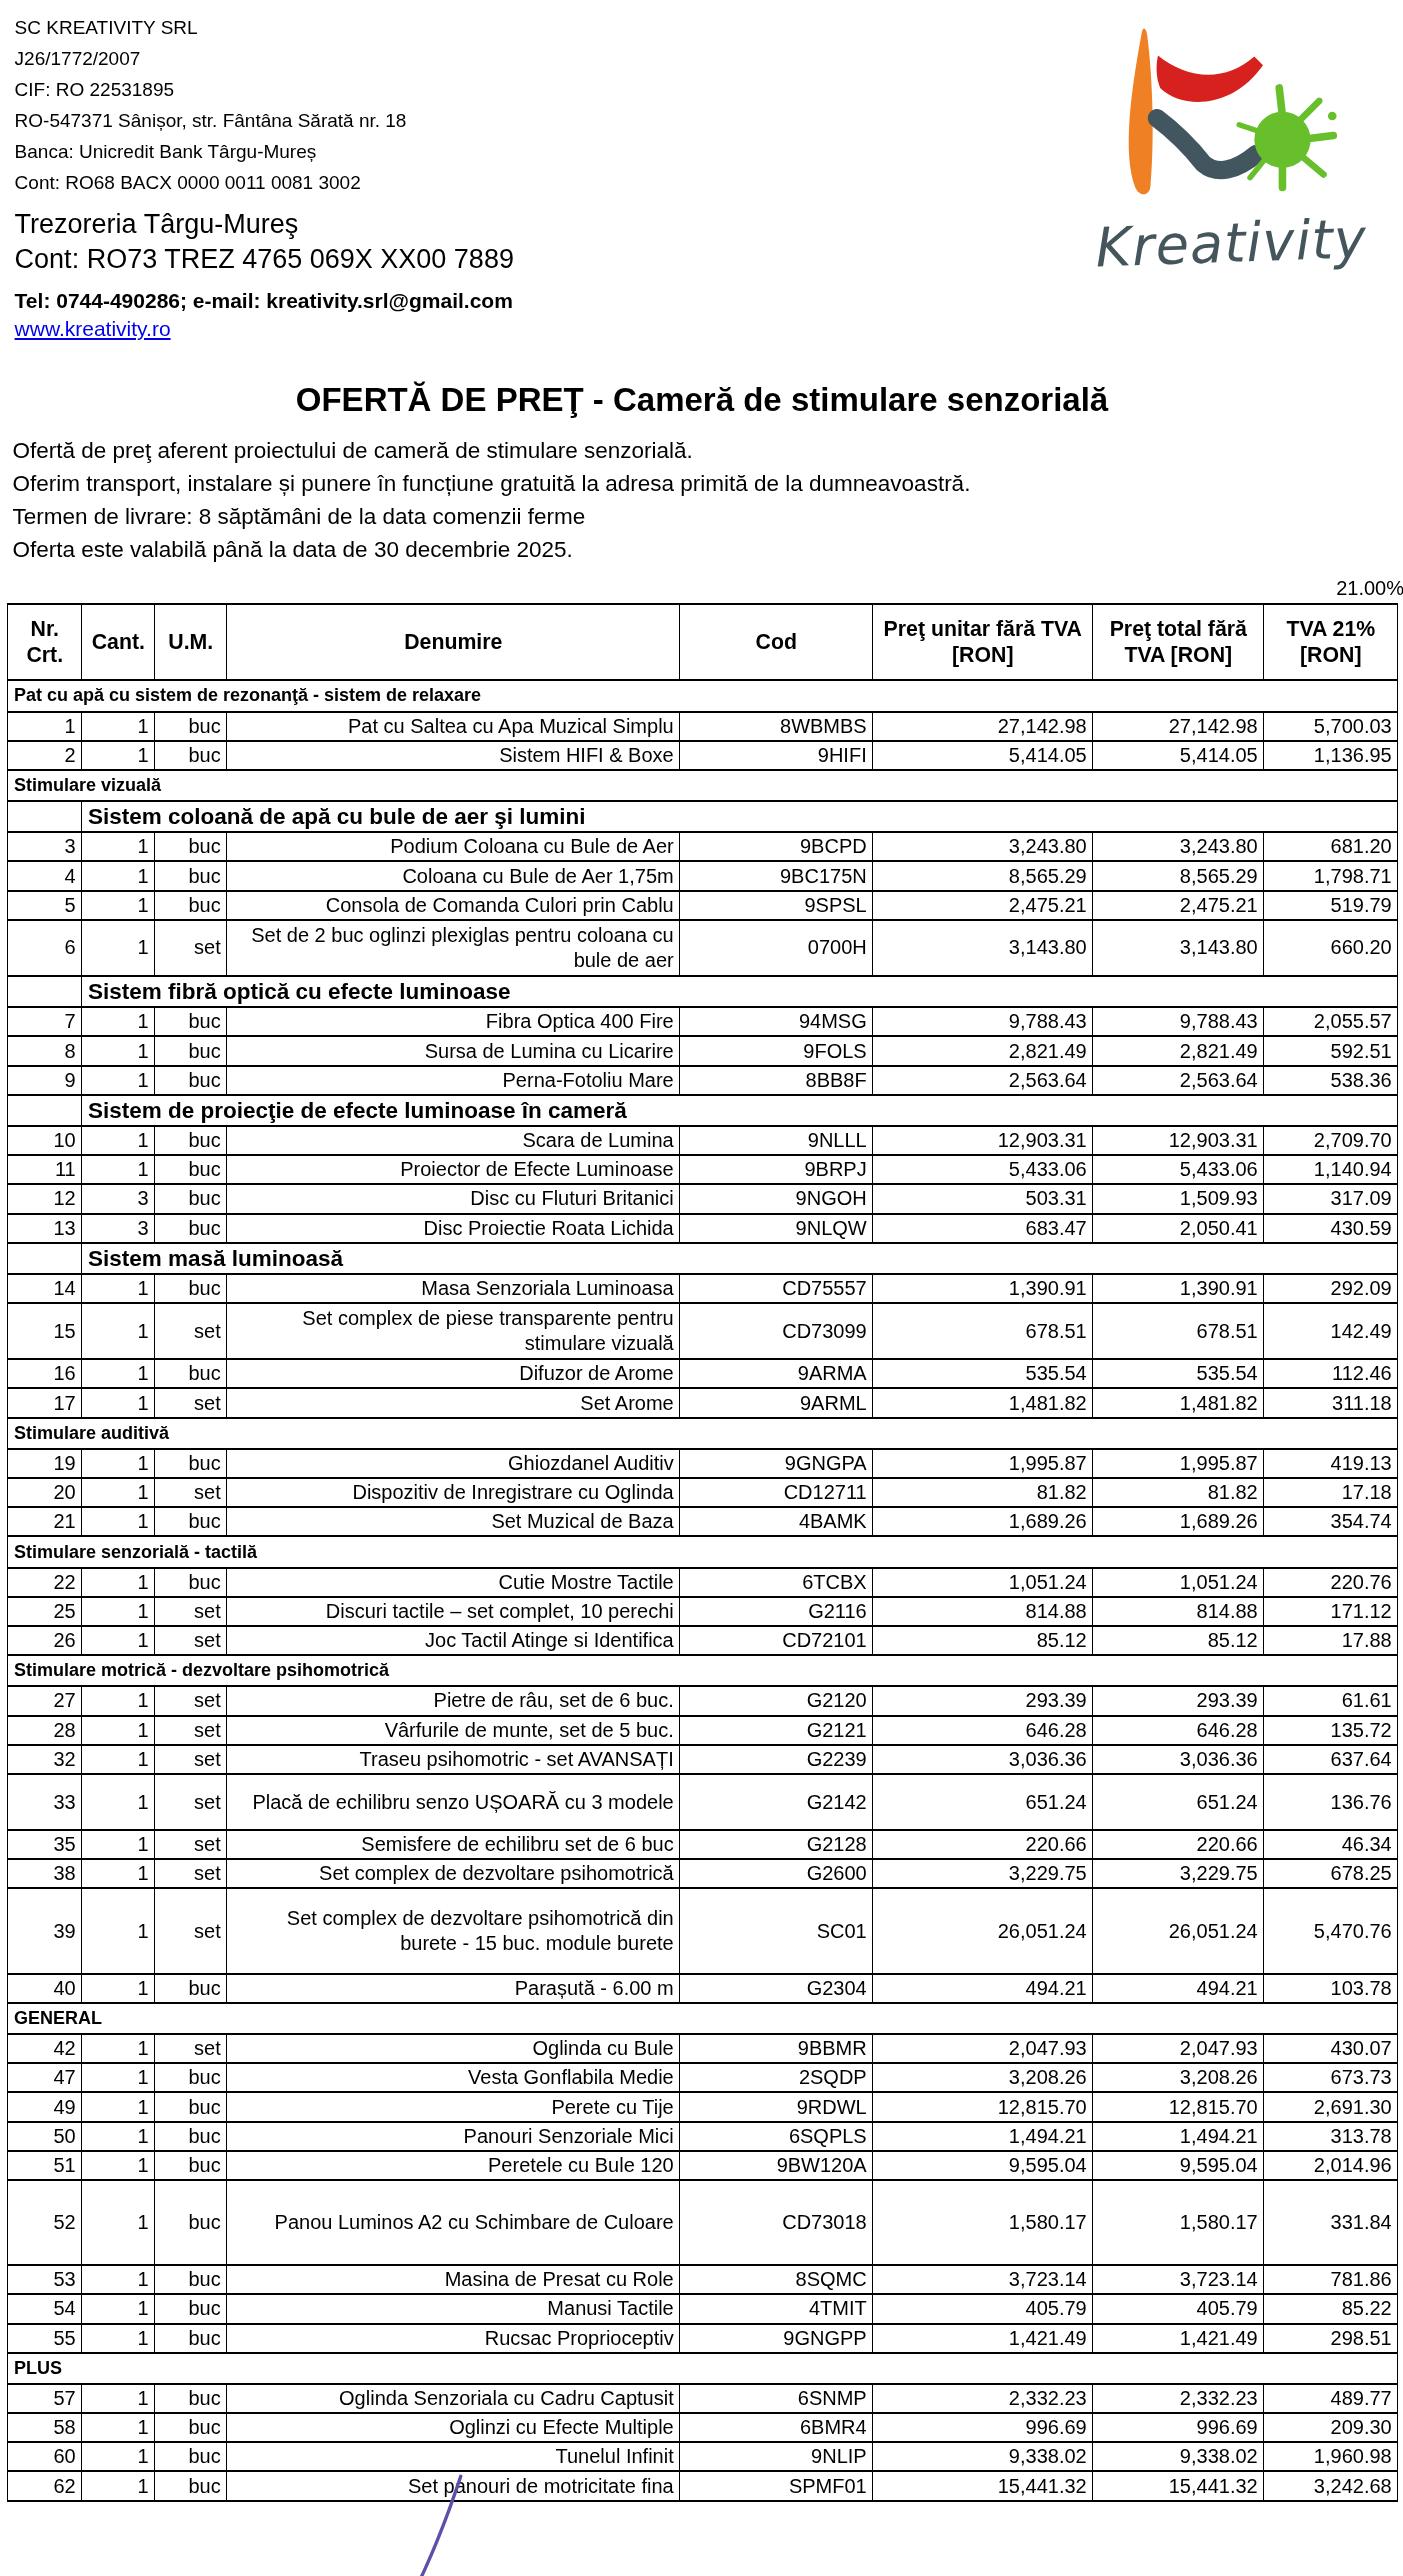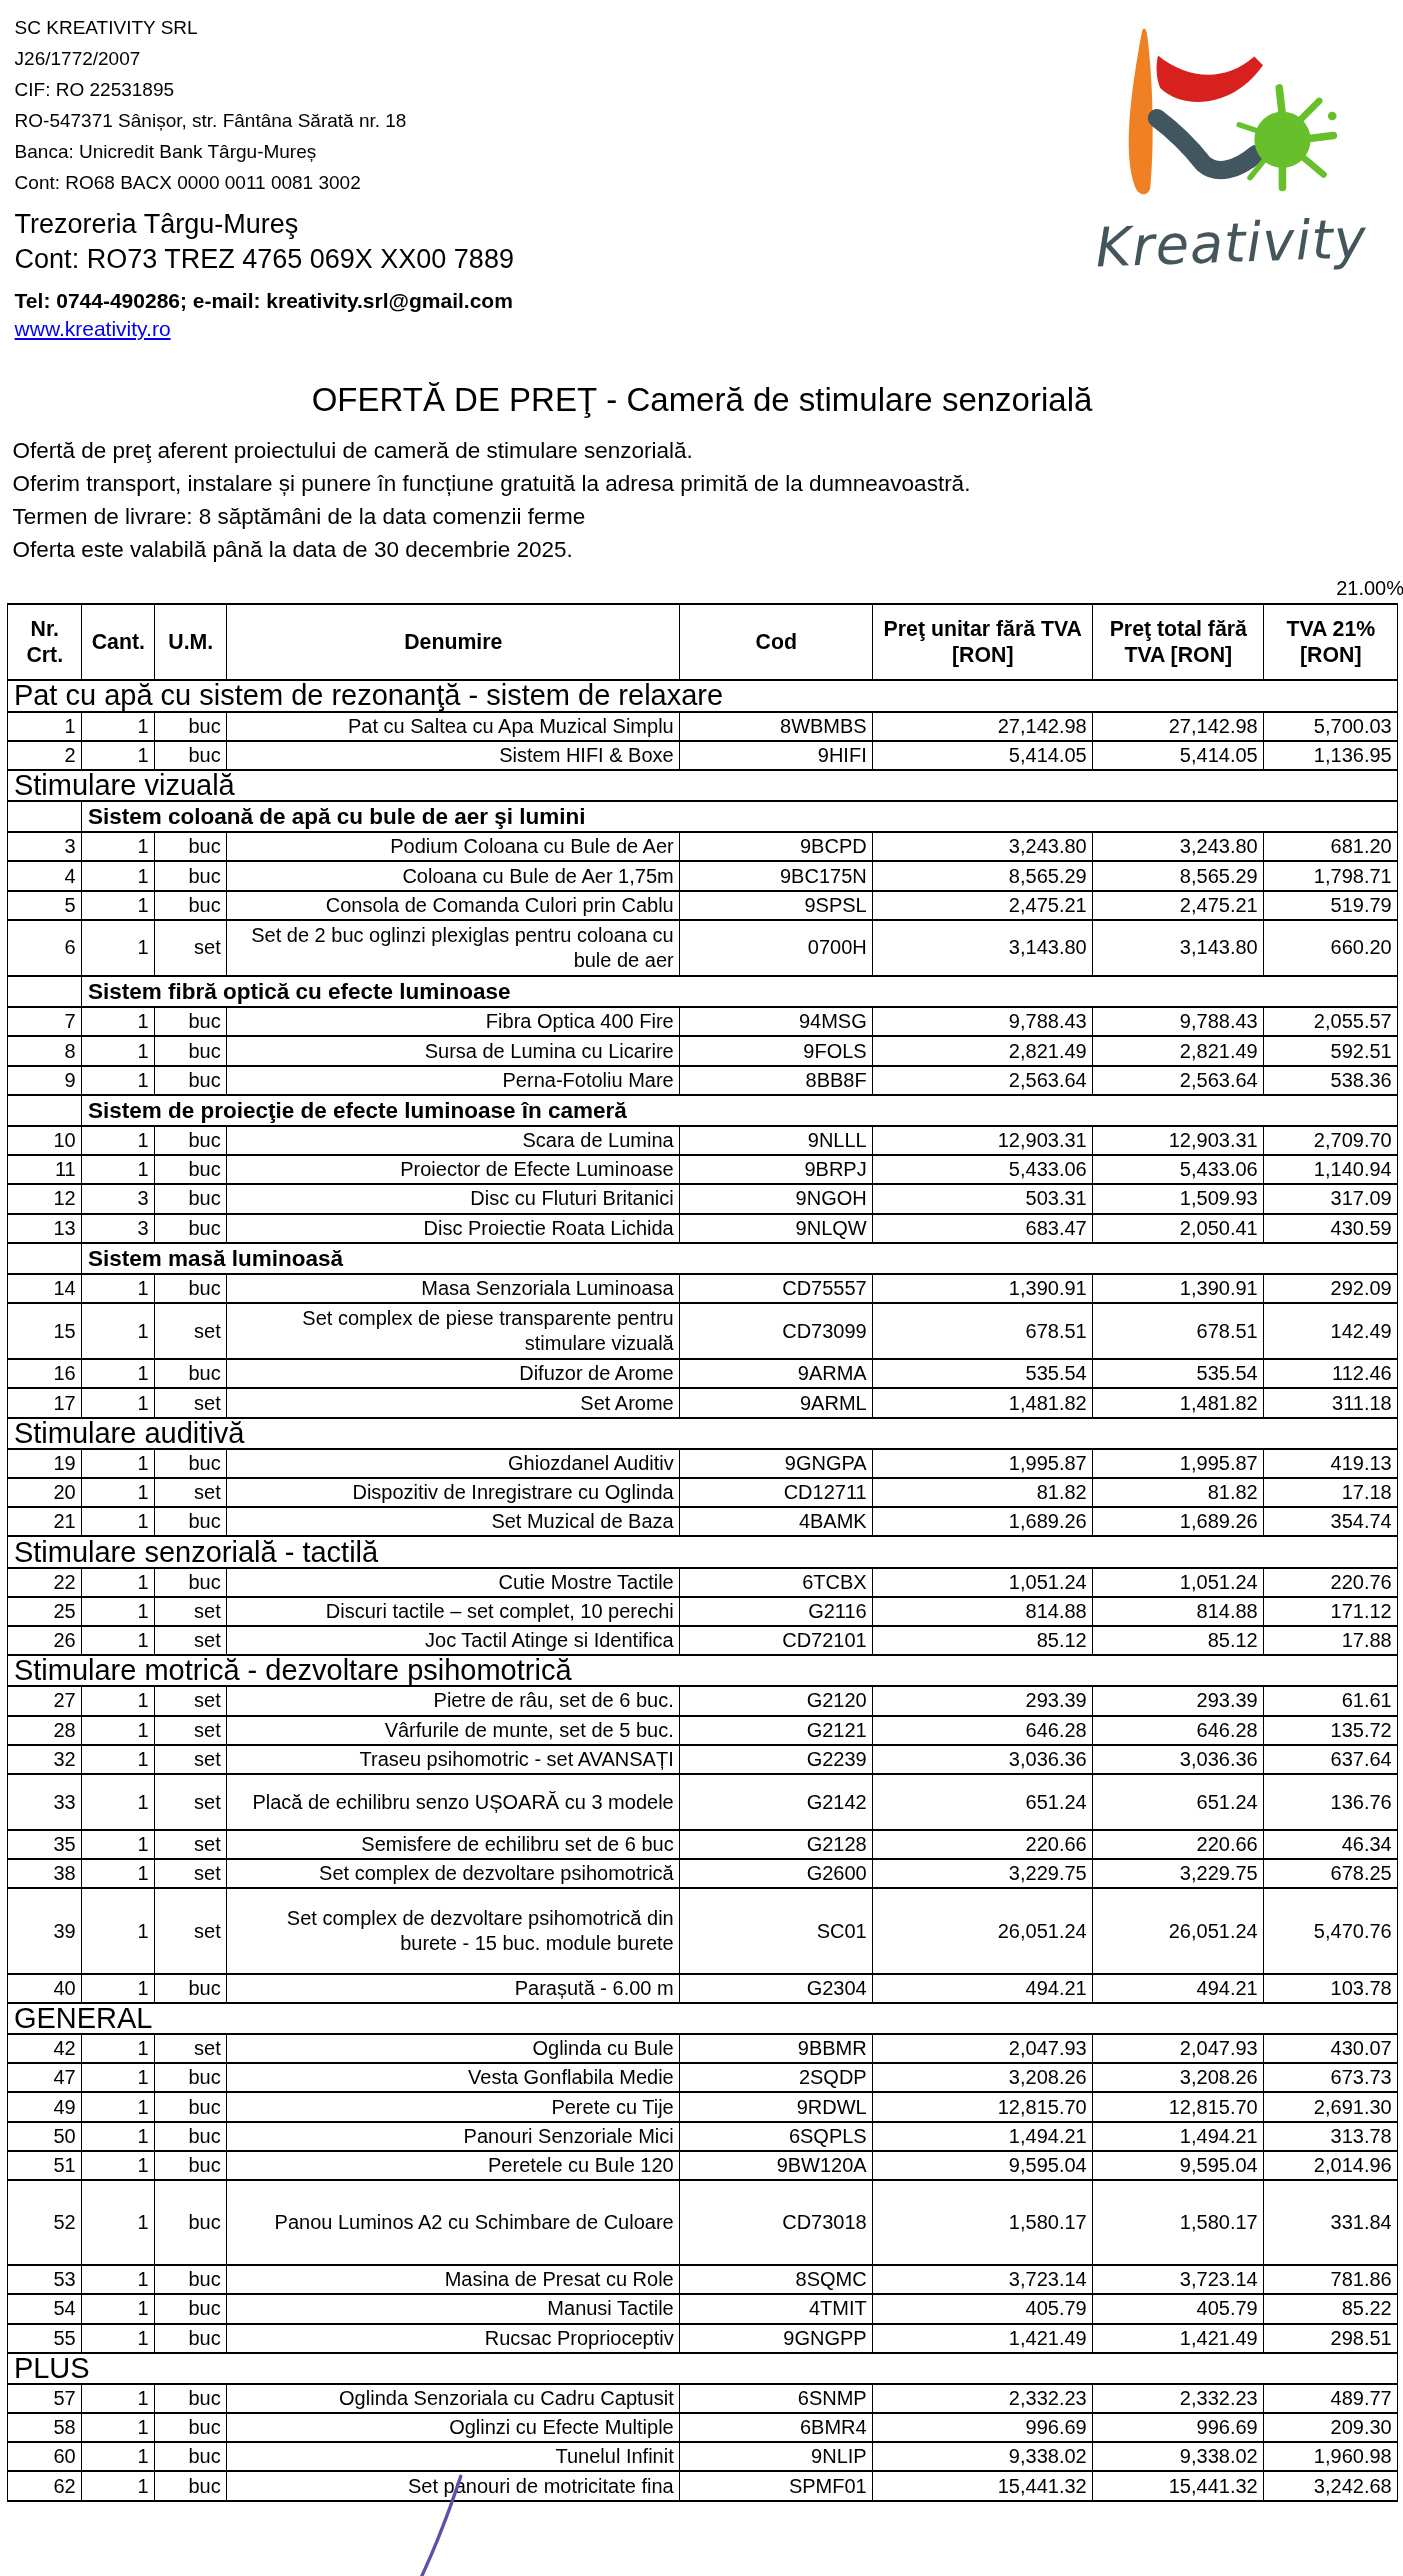--- a/index.html
+++ b/index.html
@@ -7,34 +7,34 @@
         font-family:"Liberation Sans",sans-serif;color:#000;}
   
   .head{position:relative;padding:12.4px 0 0 14.6px;height:323px;box-sizing:border-box;}
   .info-line{font-size:19px;line-height:31px;white-space:nowrap;}
   .info-strong{font-size:27px;line-height:35px;font-weight:normal;white-space:nowrap;}
   .info-strong.first{margin-top:9px;}
   .info-tel{font-size:21px;line-height:29px;font-weight:bold;white-space:nowrap;margin-top:9px;}
   .info-web{font-size:21px;line-height:28px;color:#0000ee;text-decoration:underline;display:inline-block;}
   .logo{position:absolute;top:20px;right:9px;width:303px;height:270px;}
   
-  .title{margin-top:58px;text-align:center;font-size:33px;font-weight:normal;}
+  .title{margin-top:58px;text-align:center;font-size:33px;font-weight:bold;}
   .intro{margin:14.6px 0 0 12.4px;font-size:22.5px;line-height:33px;}
   .vat-note{text-align:right;font-size:20px;margin:11.2px 0 3.4px 0;}
   
   table.offer{border-collapse:collapse;table-layout:fixed;width:1389px;margin:0 7.3px;}
   table.offer td,table.offer th{border-left:1.7px solid #000;border-right:1.7px solid #000;
      border-top:2.2px solid #000;border-bottom:2.2px solid #000;
      padding:1.1px 5.6px;vertical-align:middle;font-size:20px;line-height:25px;overflow:hidden;}
   table.offer th{font-size:21.3px;line-height:26px;font-weight:bold;text-align:center;height:72px;}
   tr.item td{height:25px;}
   tr.item.tall td{height:52px;}
   tr.item.xtall td{height:81px;}
   td.num,td.den,td.cod{text-align:right;}
-  tr.section td{height:27px;font-weight:normal;font-size:29px;text-align:left;}
+  tr.section td{height:27px;font-weight:bold;font-size:18px;text-align:left;}
   tr.subsection td{height:27px;}
   tr.subsection td.lab{font-weight:bold;font-size:22.5px;text-align:left;}
   
   .bottom{position:relative;height:241px;margin-top:0;}
   .signature{position:absolute;left:292px;top:-28px;width:180px;height:270px;}
 </style>
 </head>
 <body>
 
 <div class="page">

